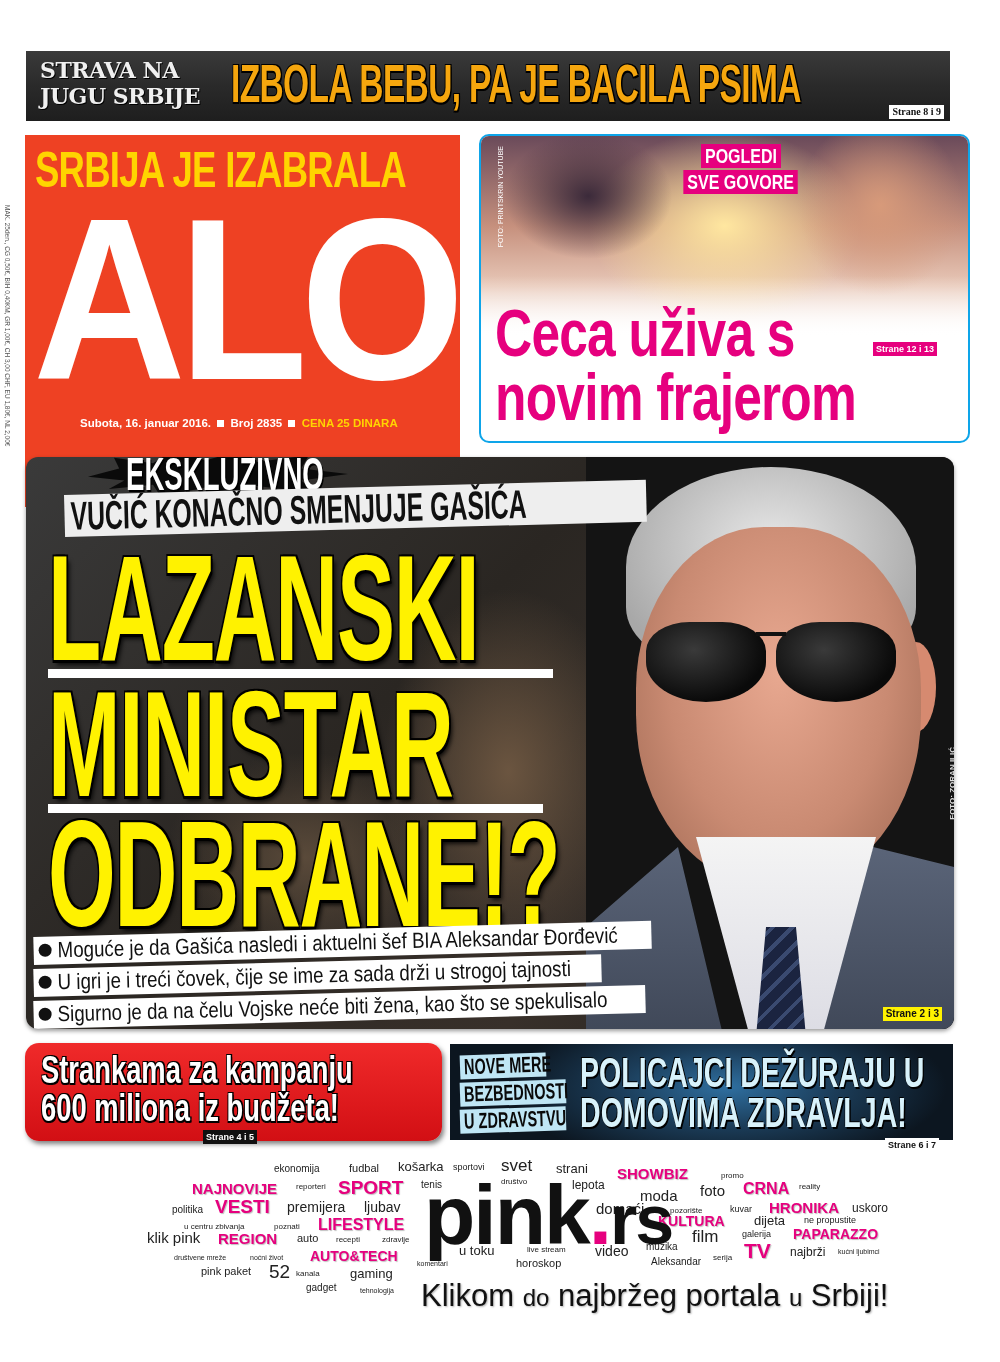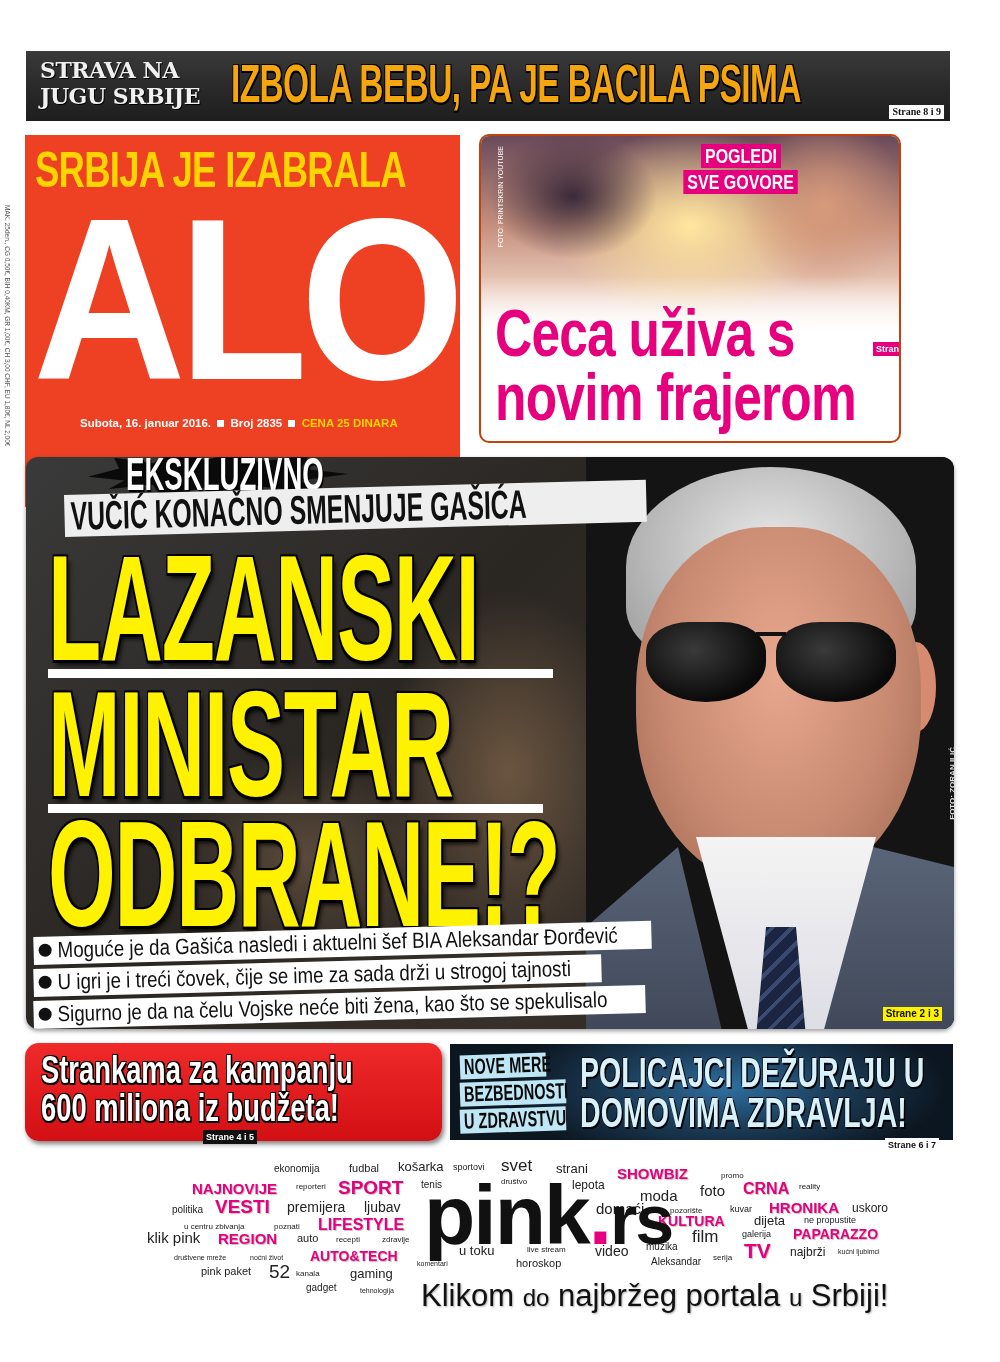--- a/index.html
+++ b/index.html
@@ -24,21 +24,21 @@
   .mast-logo { position: absolute; left: 8px; top: 60px; color: #ffffff; font-size: 230px; font-weight: bold; line-height: 210px;
     transform: scaleX(0.92); transform-origin: left top; white-space: nowrap; letter-spacing: -8px; }
   .mast-info { position: absolute; left: 55px; top: 282px; color: #fff; font-size: 11.5px; font-weight: bold; white-space: nowrap; }
   .mast-info .sq { display: inline-block; width: 7px; height: 7px; background: #fff; margin: 0 3px; }
   .mast-info .price { color: #ffd400; }
   .side-prices { position: absolute; left: 4px; top: 205px; width: 12px; height: 235px; }
   .side-prices span { position: absolute; left: 0; top: 0; transform: rotate(90deg) translate(0, -100%); transform-origin: left top;
     font-size: 6.5px; color: #555; white-space: nowrap; }
 
   
-  .ceca { position: absolute; left: 479px; top: 134px; width: 422px; height: 309px; border: 2px solid #c2410c; border-radius: 10px; overflow: hidden;
+  .ceca { position: absolute; left: 479px; top: 134px; width: 491px; height: 309px; border: 2px solid #0ea5e9; border-radius: 10px; overflow: hidden;
     background: #fff; }
   .ceca-photo { position: absolute; left: 0; top: 0; width: 100%; height: 200px;
     background:
       radial-gradient(ellipse 120px 90px at 22% 30%, #3b2a3a 0%, rgba(59,42,58,0) 70%),
       radial-gradient(ellipse 110px 120px at 82% 35%, #d79a7a 0%, rgba(215,154,122,0) 75%),
       radial-gradient(ellipse 170px 120px at 50% 45%, #ffe7a0 0%, rgba(255,231,160,0) 80%),
       linear-gradient(180deg, #6a4a5a 0%, #c6907d 45%, #e8c8b8 75%, #ffffff 100%); }
   .ceca-photo::after { content: ""; position: absolute; left: 0; right: 0; bottom: 0; height: 60px; background: linear-gradient(180deg, rgba(255,255,255,0), #fff); }
   .ceca-kicker { position: absolute; left: 188px; top: 8px; text-align: center; }
   .ceca-kicker div { display: inline-block; background: #e6007e; color: #fff; font-weight: bold; font-size: 20px; line-height: 22px; padding: 1px 5px;

